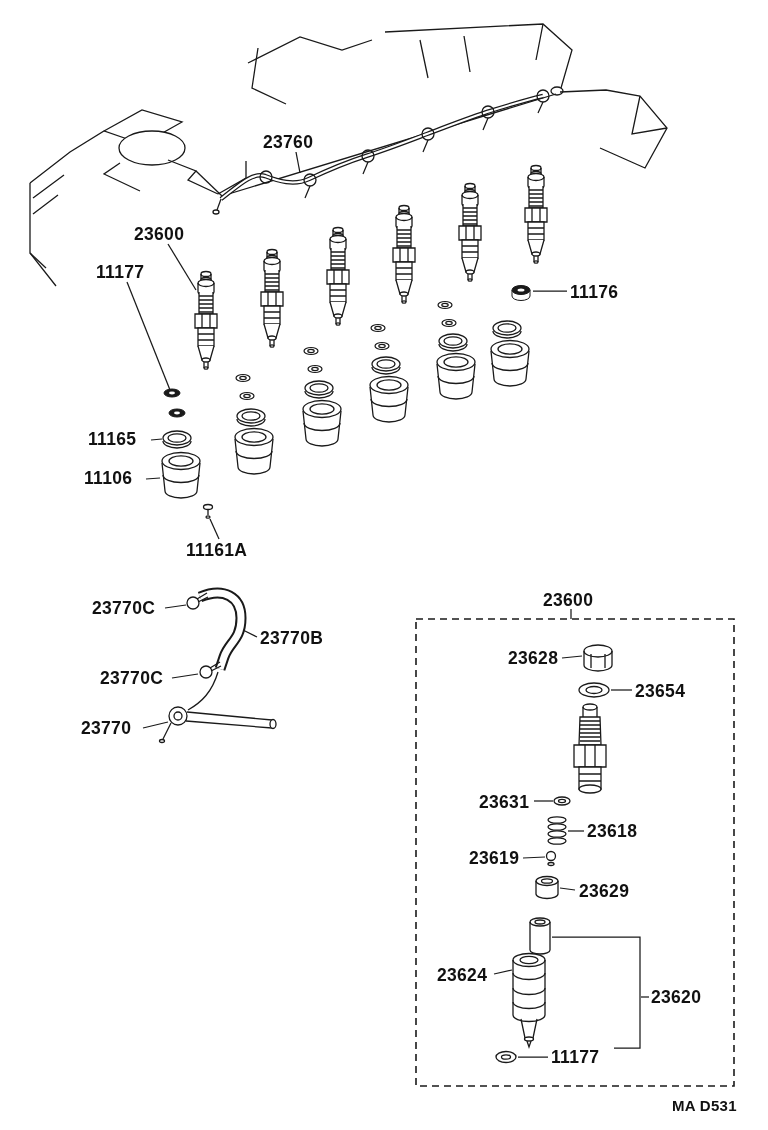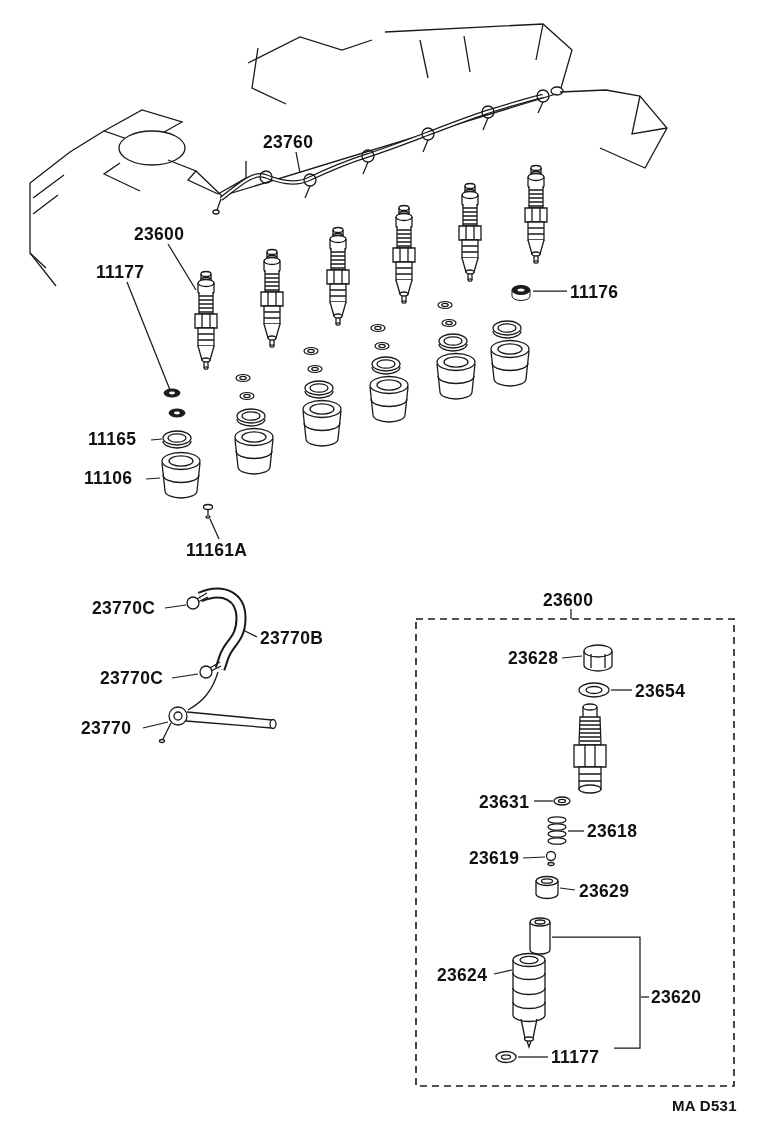--- a/index.html
+++ b/index.html
@@ -1,16 +1,16 @@
 <!DOCTYPE html>
 <html><head>
 <meta charset="utf-8">
 <style>
   html,body{margin:0;padding:0;background:#ffffff;}
-  .stage{position:relative;width:768px;height:1130px;background:#fff;overflow:hidden;}
+  .stage{position:relative;width:768px;height:1130px;background:#fff;overflow:hidden;border-radius:12px;}
   svg{position:absolute;left:0;top:0;}
   text{font-family:"Liberation Sans",sans-serif;font-weight:bold;font-size:17.5px;fill:#111;letter-spacing:.3px;}
   text.small{font-size:15px;}
   .ln{stroke:#1a1a1a;stroke-width:1.25;fill:none;}
   .ow{stroke:#1a1a1a;stroke-width:1.3;fill:none;}
 </style>
 </head>
 <body>
 
 <div class="stage">

